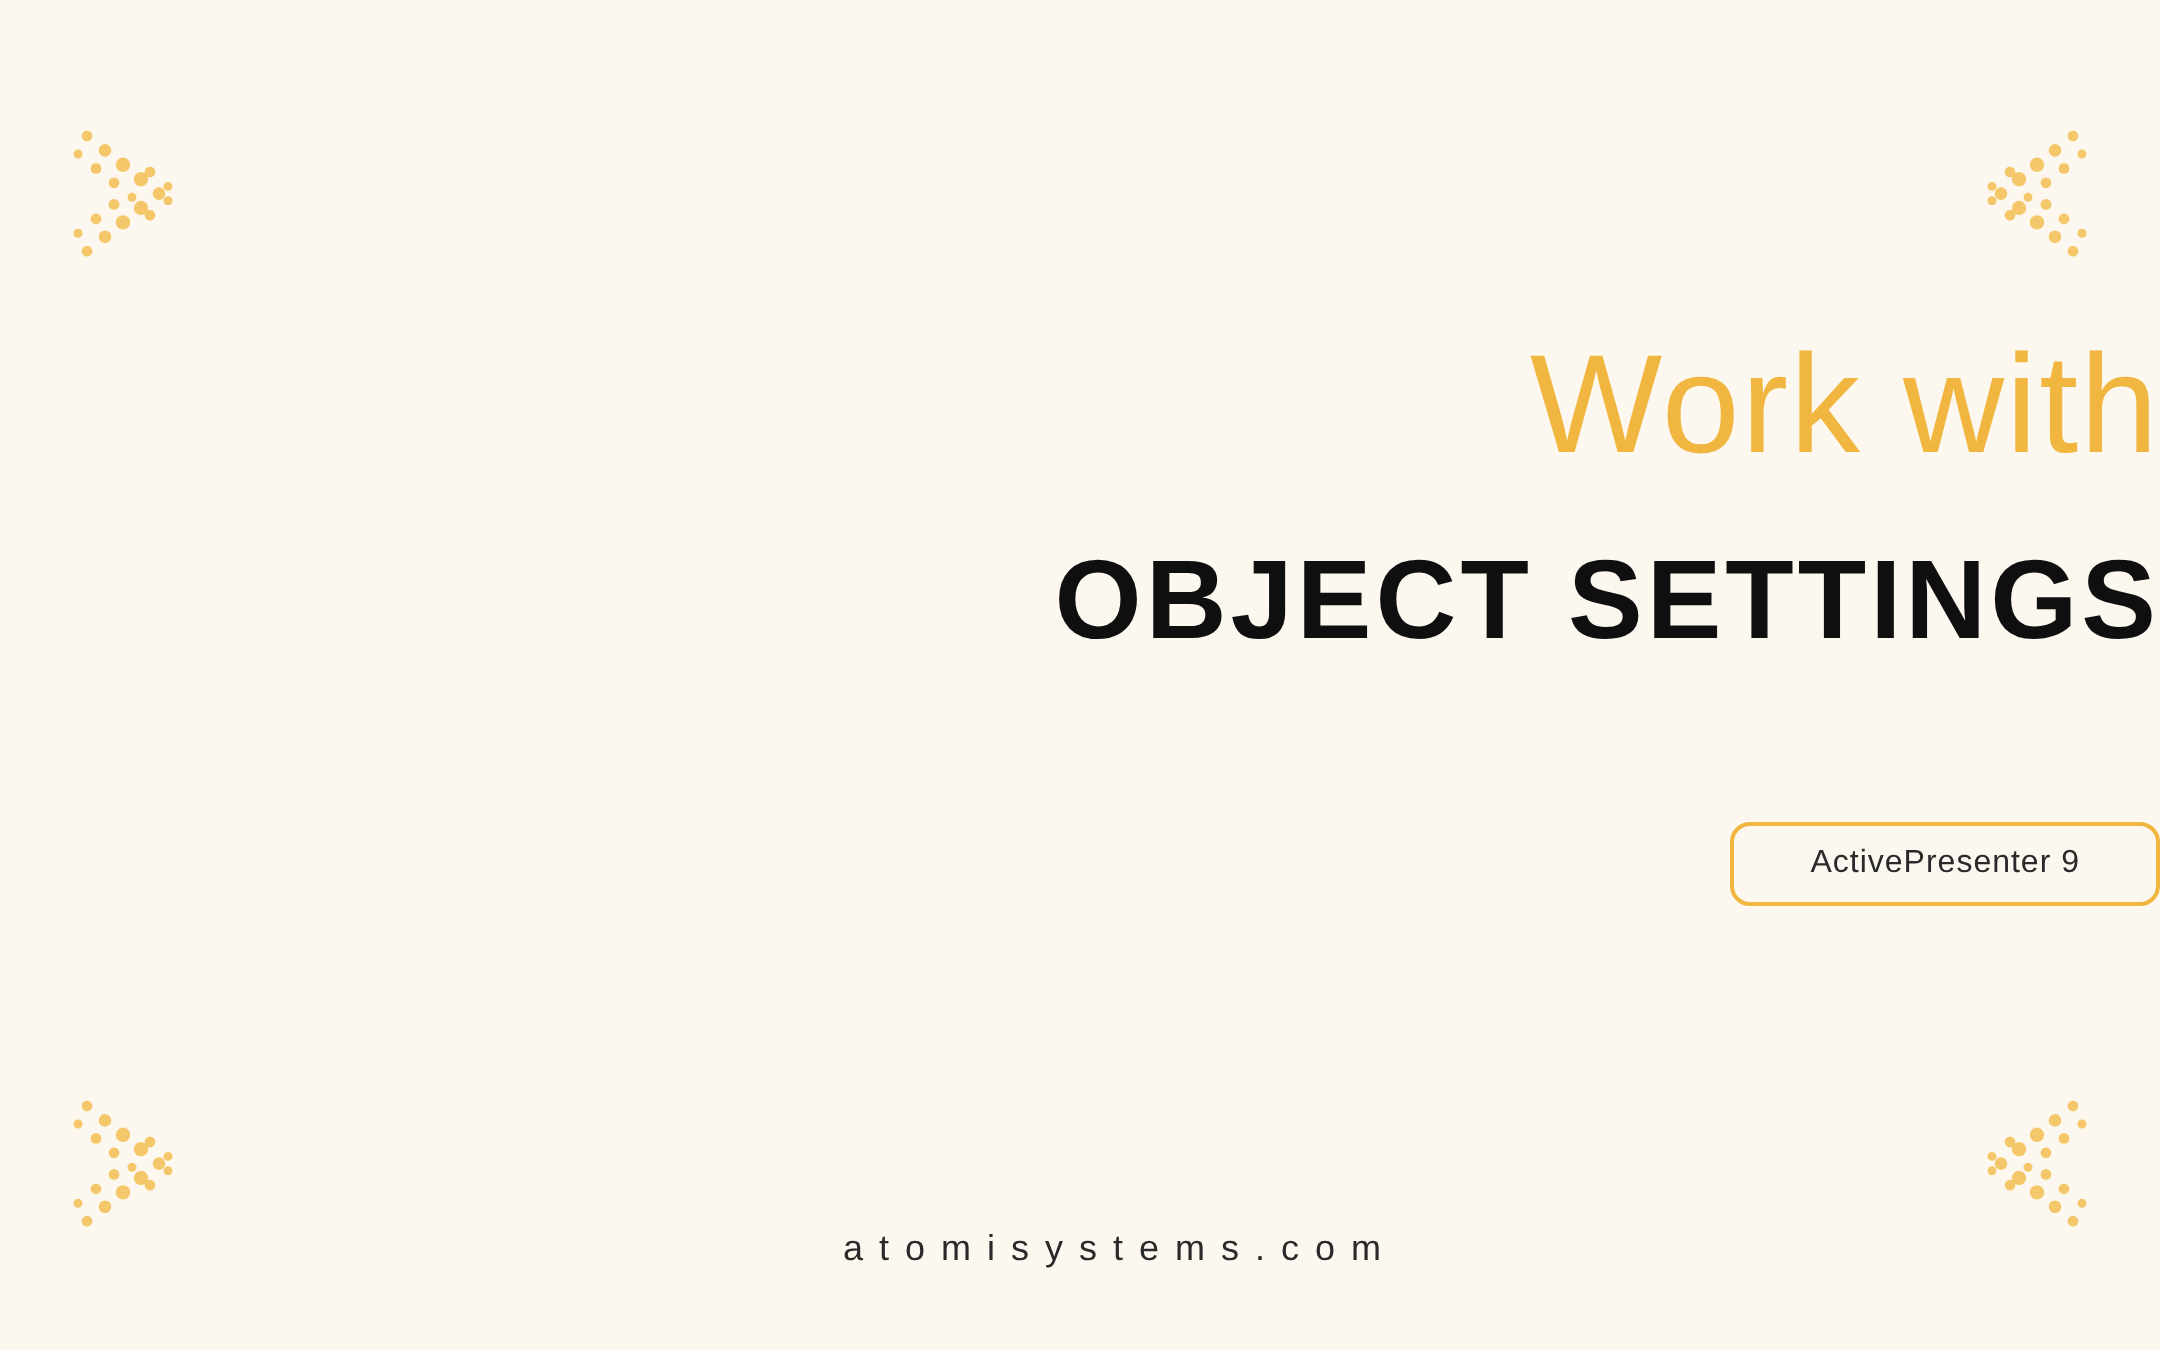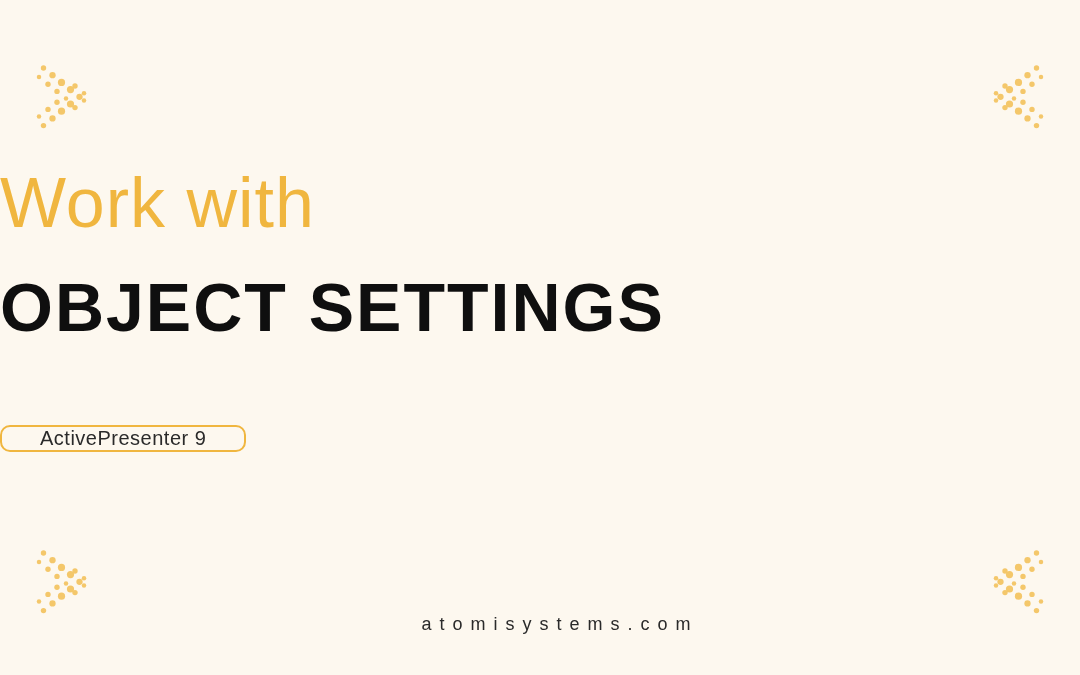--- a/index.html
+++ b/index.html
@@ -19,44 +19,44 @@
     .corner-decoration svg { width: 100%; height: 100%; }
     .corner-tl { top: 50px; left: 30px; }
     .corner-tr { top: 50px; right: 30px; transform: scaleX(-1); }
     .corner-bl { bottom: 50px; left: 30px; }
     .corner-br { bottom: 50px; right: 30px; transform: scaleX(-1); }
     .content {
       position: absolute;
       top: 0; left: 0; right: 0; bottom: 0;
       display: flex;
       flex-direction: column;
-      align-items: flex-start;
+      align-items: flex-end;
       justify-content: center;
     }
     .heading-top {
       font-size: 70px;
       font-weight: 400;
       color: #f0b63f;
       margin-bottom: 25px;
       letter-spacing: 1px;
     }
     .heading-main {
-      font-size: 68px;
+      font-size: 56px;
       font-weight: 900;
       color: #0f0f0f;
       letter-spacing: 2px;
       text-transform: uppercase;
       margin-bottom: 55px;
       font-family: 'Arial Black', 'Helvetica Neue', sans-serif;
     }
     .badge {
       border: 2px solid #f0b63f;
       border-radius: 10px;
-      padding: 0 38px;
-      font-size: 20px;
+      padding: 10px 38px;
+      font-size: 16px;
       color: #2a2a2a;
       letter-spacing: 0.5px;
       margin-bottom: 60px;
       margin-top: 24px;
     }
     .footer-link {
       position: absolute;
       bottom: 40px;
       left: 0; right: 0;
       text-align: center;

